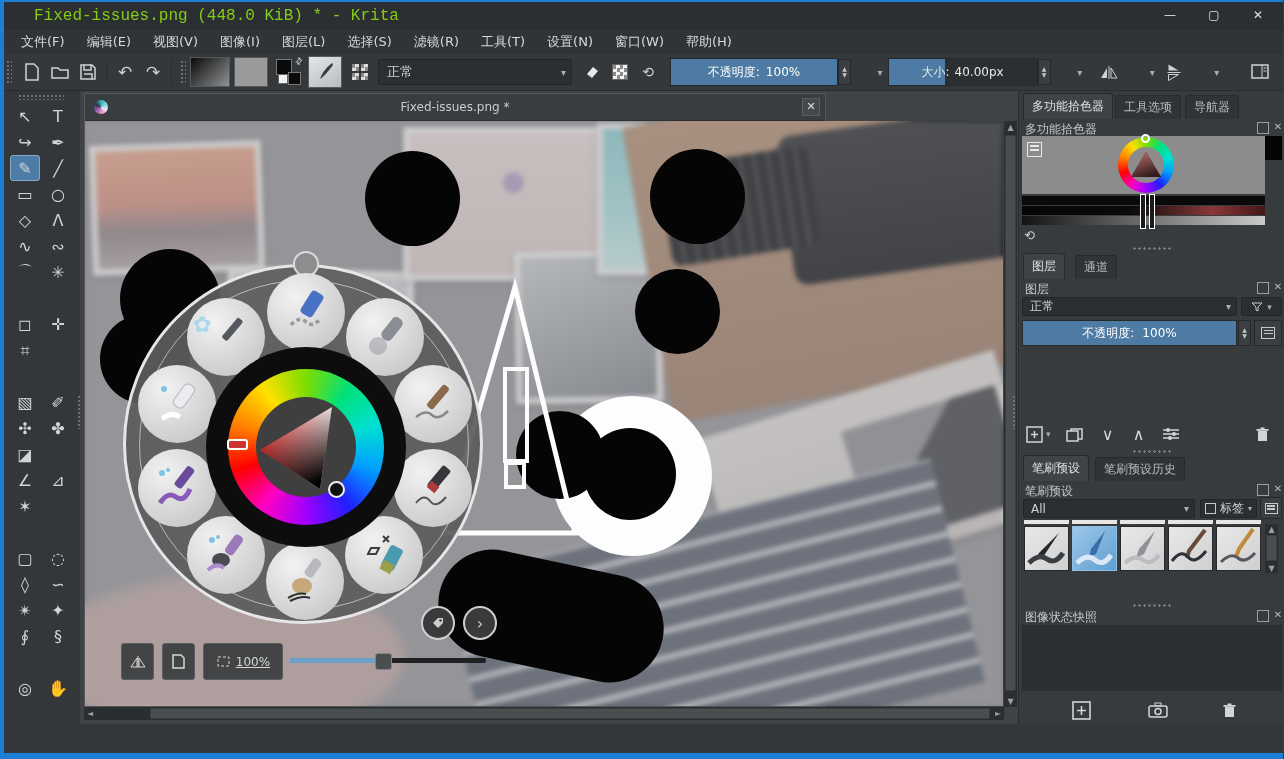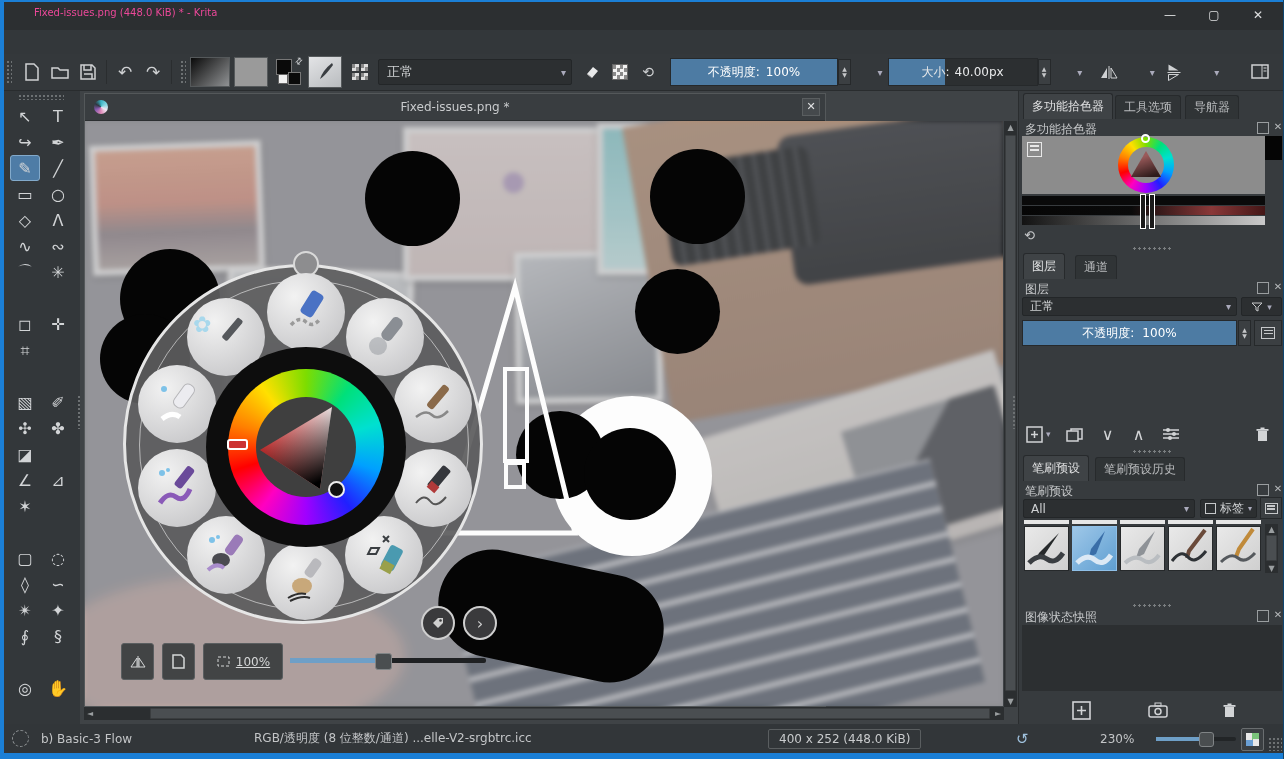--- a/index.html
+++ b/index.html
@@ -3,21 +3,21 @@
 <meta charset="utf-8">
 <style>
   html,body{margin:0;padding:0;background:#1b1d1f;}
   #app{position:relative;width:1284px;height:759px;background:#33373a;overflow:hidden;
        font-family:"DejaVu Sans","Liberation Sans",sans-serif;color:#cfd1d3;font-size:12px;
        -webkit-user-select:none;user-select:none;}
   .a{position:absolute;}
   .row{display:flex;align-items:center;}
   
   #titlebar{left:0;top:0;width:1284px;height:30px;background:#2c2f31;}
-  #titlebar .t{color:#ec4899;font-size:10px;}
+  #titlebar .t{color:#84cc16;font-size:16px;font-family:Liberation Mono, monospace;}
   .winbtn{width:44px;height:28px;display:flex;align-items:center;justify-content:center;color:#dfe0e1;font-size:12px;}
   #menubar{left:0;top:30px;width:1284px;height:24px;background:#303436;display:flex;align-items:center;padding-left:10px;box-sizing:border-box;}
   .menuitem{padding:0 11px;color:#d6d8d9;font-size:13px;line-height:24px;}
   #toolbar{left:0;top:54px;width:1284px;height:37px;background:#34383b;border-bottom:1px solid #292c2e;box-sizing:border-box;}
   .ticon{height:28px;min-width:28px;display:flex;align-items:center;justify-content:center;border-radius:3px;color:#cfd1d3;font-size:17px;}
   .vsep{width:1px;height:24px;background:#2a2d2f;margin:0 4px;}
   .dots{background-image:radial-gradient(#6d7173 1px,transparent 1.2px);background-size:4px 4px;}
   .dd{background:#2c2f31;border:1px solid #232628;border-radius:2px;display:flex;align-items:center;box-sizing:border-box;}
   .ddarrow{margin-left:auto;color:#aab;font-size:10px;padding:0 5px;}
   .spin{display:flex;flex-direction:column;justify-content:center;width:13px;height:26px;background:#3b3f42;border:1px solid #26292b;box-sizing:border-box;}
@@ -79,20 +79,33 @@
   <div class="a row" id="titlebar">
     <div class="a" style="left:10px;top:7px;width:16px;height:16px;border-radius:50%;background:conic-gradient(#3bb3c4,#7fd4e0,#efe7f2,#e08ab8,#8b5bb0,#2e3styles0,#3bb3c4);"></div>
     <span class="t a" style="left:34px;top:7px;">Fixed-issues.png (448.0 KiB) * - Krita</span>
     <div class="a row" style="right:4px;top:1px;">
       <div class="winbtn">—</div>
       <div class="winbtn">▢</div>
       <div class="winbtn">✕</div>
     </div>
   </div>
 
+  <div class="a" id="menubar">
+    <span class="menuitem">文件(F)</span>
+    <span class="menuitem">编辑(E)</span>
+    <span class="menuitem">视图(V)</span>
+    <span class="menuitem">图像(I)</span>
+    <span class="menuitem">图层(L)</span>
+    <span class="menuitem">选择(S)</span>
+    <span class="menuitem">滤镜(R)</span>
+    <span class="menuitem">工具(T)</span>
+    <span class="menuitem">设置(N)</span>
+    <span class="menuitem">窗口(W)</span>
+    <span class="menuitem">帮助(H)</span>
+  </div>
 
   <div class="a row" id="toolbar" style="padding-left:6px;box-sizing:border-box;">
     <div class="dots" style="width:6px;height:24px;margin-right:6px;"></div>
     <div class="ticon">
         <svg width="16" height="18">
           <path d="M2 1 h8 l4 4 v12 h-12 z" fill="none" stroke="#cfd1d3" stroke-width="1.5"></path>
         </svg>
       </div>
     <div class="ticon">
         <svg width="18" height="16">
@@ -587,34 +600,18 @@
     <div class="a lbtn" style="left:198px;top:607px;width:24px;height:24px;">
       <svg width="13" height="15">
           <rect x="2" y="4" width="9" height="10" fill="#d2d4d6"></rect>
           <rect x="0.5" y="2" width="12" height="1.8" fill="#d2d4d6"></rect>
           <rect x="4.5" y="0.5" width="4" height="1.8" fill="#d2d4d6"></rect>
         </svg>
     </div>
   </div>
   <div class="a dots" style="left:1012px;top:395px;width:5px;height:34px;"></div>
 
-  <div class="a" id="statusbar">
-    <div style="width:15px;height:15px;border:1px dashed #8e9294;border-radius:50%;margin:0 12px 0 8px;"></div>
-    <span>b) Basic-3 Flow</span>
-    <span style="position:absolute;left:250px;">RGB/透明度 (8 位整数/通道) ...elle-V2-srgbtrc.icc</span>
-    <div style="position:absolute;left:764px;padding:2px 10px;border:1px solid #5a5e60;border-radius:2px;color:#c9cbcd;">400 x 252 (448.0 KiB)</div>
-    <span style="position:absolute;left:1012px;font-size:15px;color:#9fc1dd;">↺</span>
-    <span style="position:absolute;left:1096px;">230%</span>
-    <div style="position:absolute;left:1152px;top:13px;width:80px;height:4px;background:#222527;border-radius:2px;">
-      <div style="position:absolute;left:0;top:0;width:48px;height:4px;background:#6e9fc7;"></div>
-      <div style="position:absolute;left:43px;top:-5px;width:13px;height:13px;border-radius:3px;background:#4a4e50;border:1px solid #808486;"></div>
-    </div>
-    <div style="position:absolute;left:1237px;top:4px;width:21px;height:21px;border:1px solid #6a6e70;border-radius:2px;background:#3b3f42;display:flex;align-items:center;justify-content:center;">
-      <div style="width:13px;height:13px;background:conic-gradient(#7ac47a 25%,#e8e8e8 0 50%,#6a9fd4 0 75%,#e8e8e8 0);"></div>
-    </div>
-    <div class="dots" style="position:absolute;right:2px;bottom:2px;width:14px;height:14px;"></div>
-  </div>
 
   <div class="a frame" style="left:0;top:0;width:4px;height:759px;"></div>
   <div class="a frame" style="left:0;top:753px;width:1284px;height:6px;"></div>
   <div class="a frame" style="left:0;top:0;width:1284px;height:2px;"></div>
   <div class="a" style="right:0;top:0;width:1px;height:759px;background:#10456e;"></div>
 </div>
 
 </body></html>

